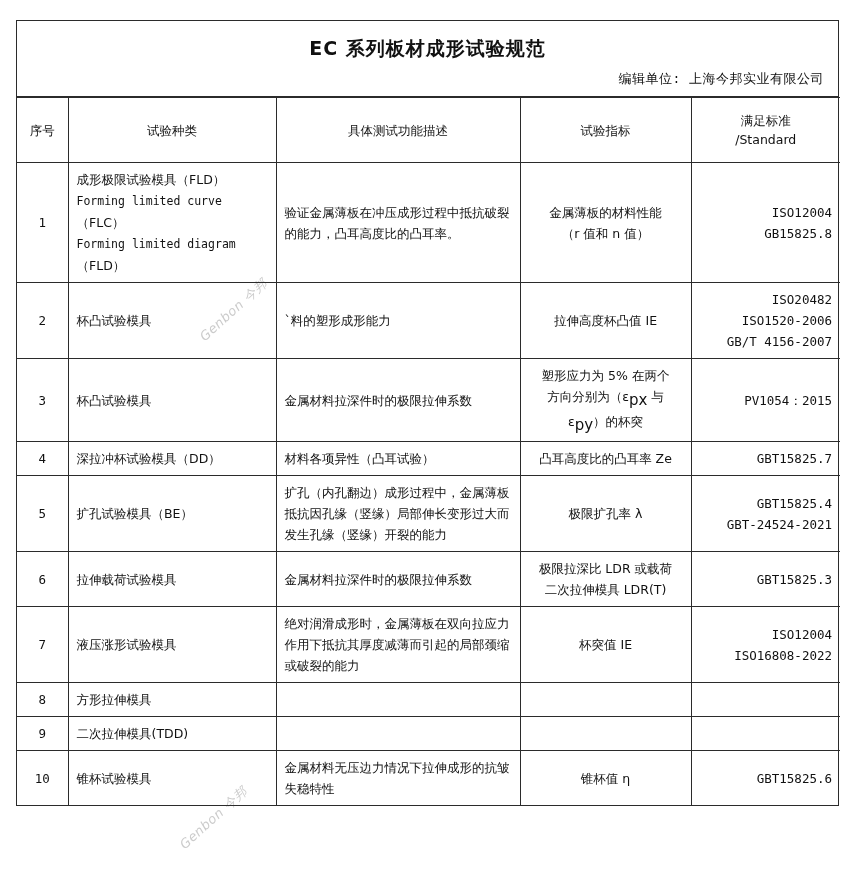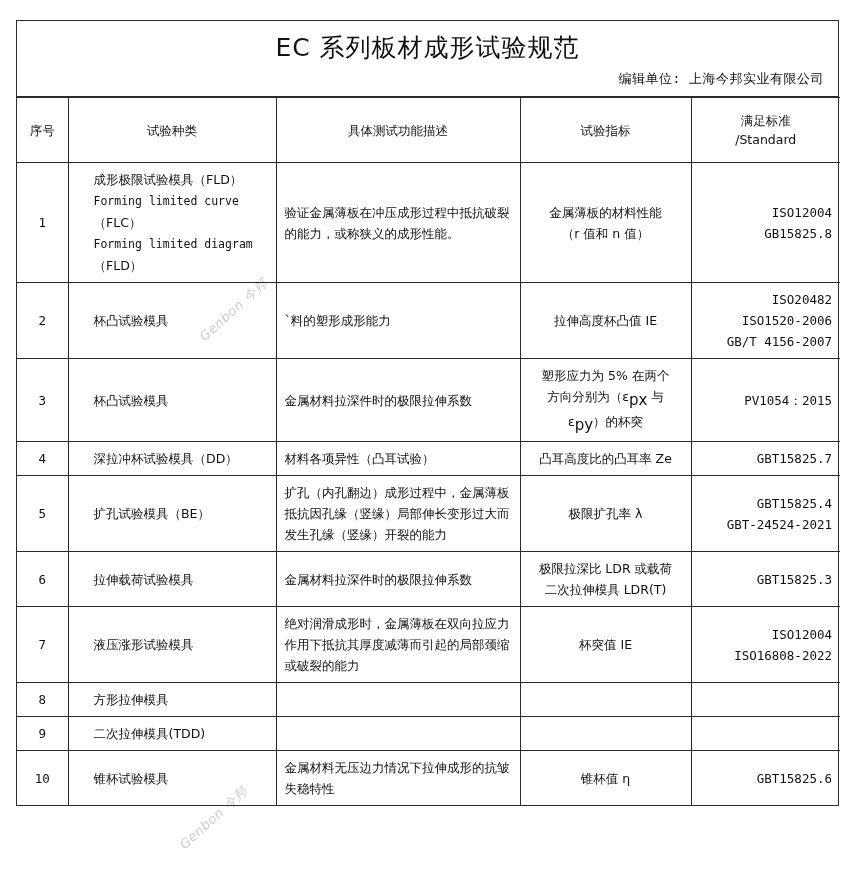--- a/index.html
+++ b/index.html
@@ -54,23 +54,23 @@
   }
 
   
   .title-band {
     box-sizing: border-box;
     padding: 10px 14px 5px 14px;
     border-bottom: 1px solid #2b2b2b;
   }
   .doc-title {
     text-align: center;
-    font-size: 25px;
+    font-size: 19px;
     line-height: 34px;
-    font-weight: normal;
+    font-weight: bold;
     letter-spacing: 1px;
     color: #111;
     font-family: "DejaVu Sans", "Liberation Sans", sans-serif;
   }
   .doc-subtitle {
     text-align: right;
     font-size: 13px;
     line-height: 22px;
     margin-top: 4px;
     color: #111;
@@ -131,21 +131,21 @@
   td.col-ind   { text-align: center; }
   td.col-std {
     text-align: right;
     padding-right: 14px;
     font-family: "DejaVu Sans Mono", "Liberation Mono", monospace;
     font-size: 12px;
     line-height: 23px;
     margin-top: 17px;
   }
   td.col-std .std-line { display: block; white-space: nowrap; }
-  .kind-line { display: block; margin-left: 17px; }
+  .kind-line { display: block; }
   .kind-line.en {
     font-family: "DejaVu Sans Mono", "Liberation Mono", monospace;
     font-size: 11.5px;
     line-height: 22px;
   }
   .ind-line { display: block; }
   sub { font-size: 15px; }
 </style>
 </head>
 <body>
@@ -185,21 +185,21 @@
       <tbody id="table-body">
           <tr>
             <td class="col-no">1</td>
             <td class="col-kind">
               <span class="kind-line">成形极限试验模具（FLD）</span>
               <span class="kind-line en">Forming limited curve</span>
               <span class="kind-line">（FLC）</span>
               <span class="kind-line en">Forming limited diagram</span>
               <span class="kind-line">（FLD）</span>
             </td>
-            <td class="col-desc">验证金属薄板在冲压成形过程中抵抗破裂的能力，或称狭义的成形性能。</td>
+            <td class="col-desc">验证金属薄板在冲压成形过程中抵抗破裂的能力，凸耳高度比的凸耳率。</td>
             <td class="col-ind">
               <span class="ind-line">金属薄板的材料性能</span>
               <span class="ind-line">（r 值和 n 值）</span>
             </td>
             <td class="col-std">
               <span class="std-line">ISO12004</span>
               <span class="std-line">GB15825.8</span>
             </td>
           </tr>
           <tr>

